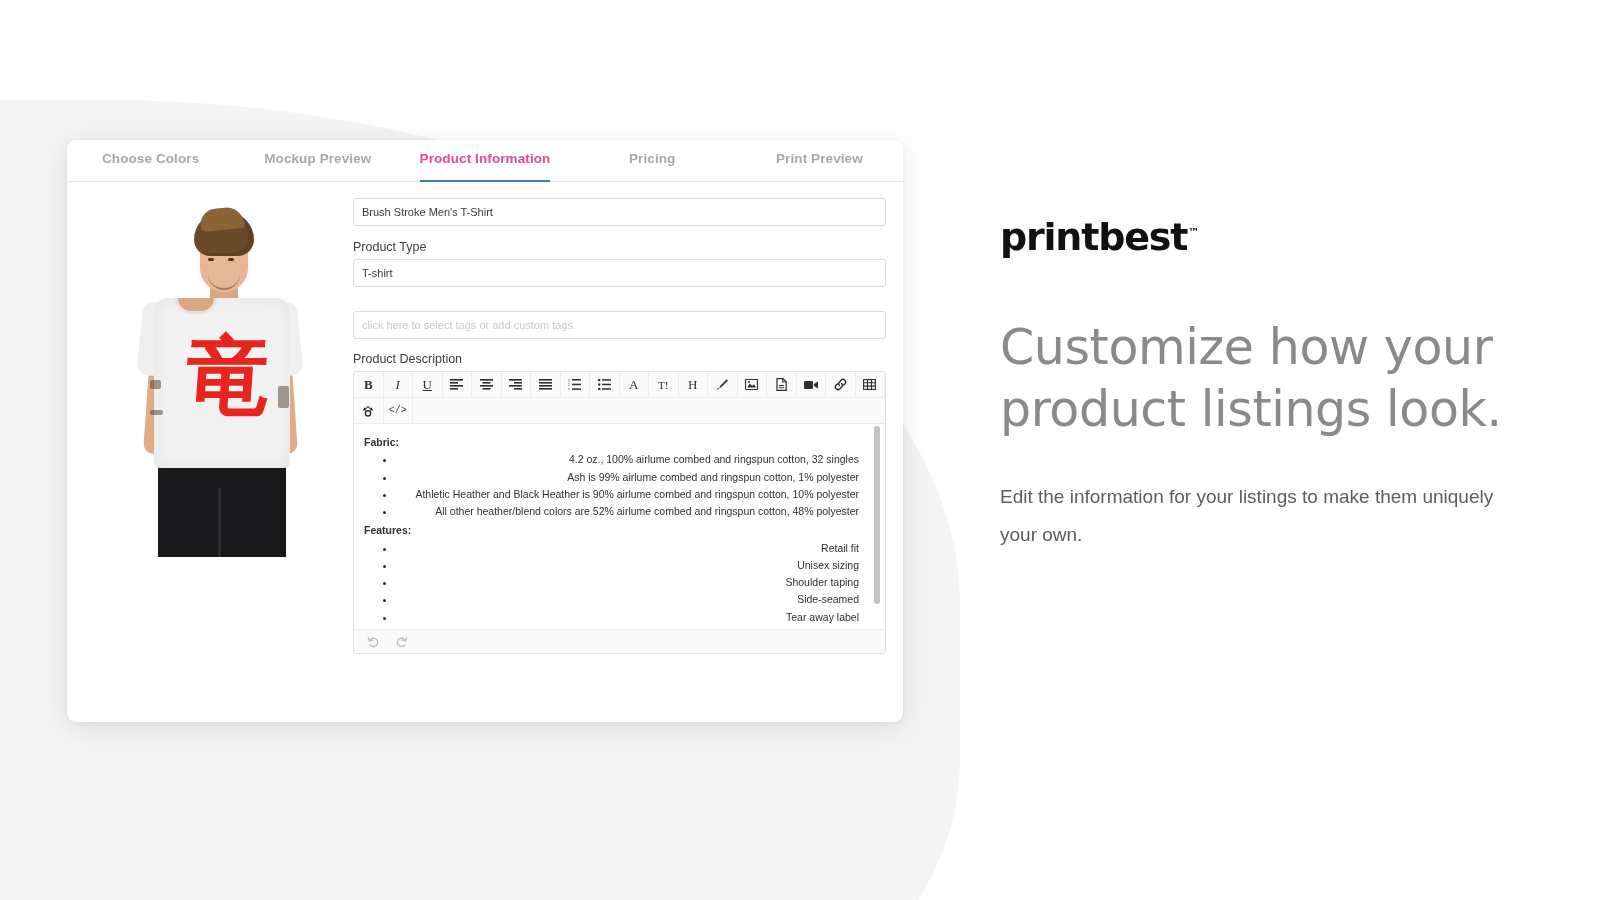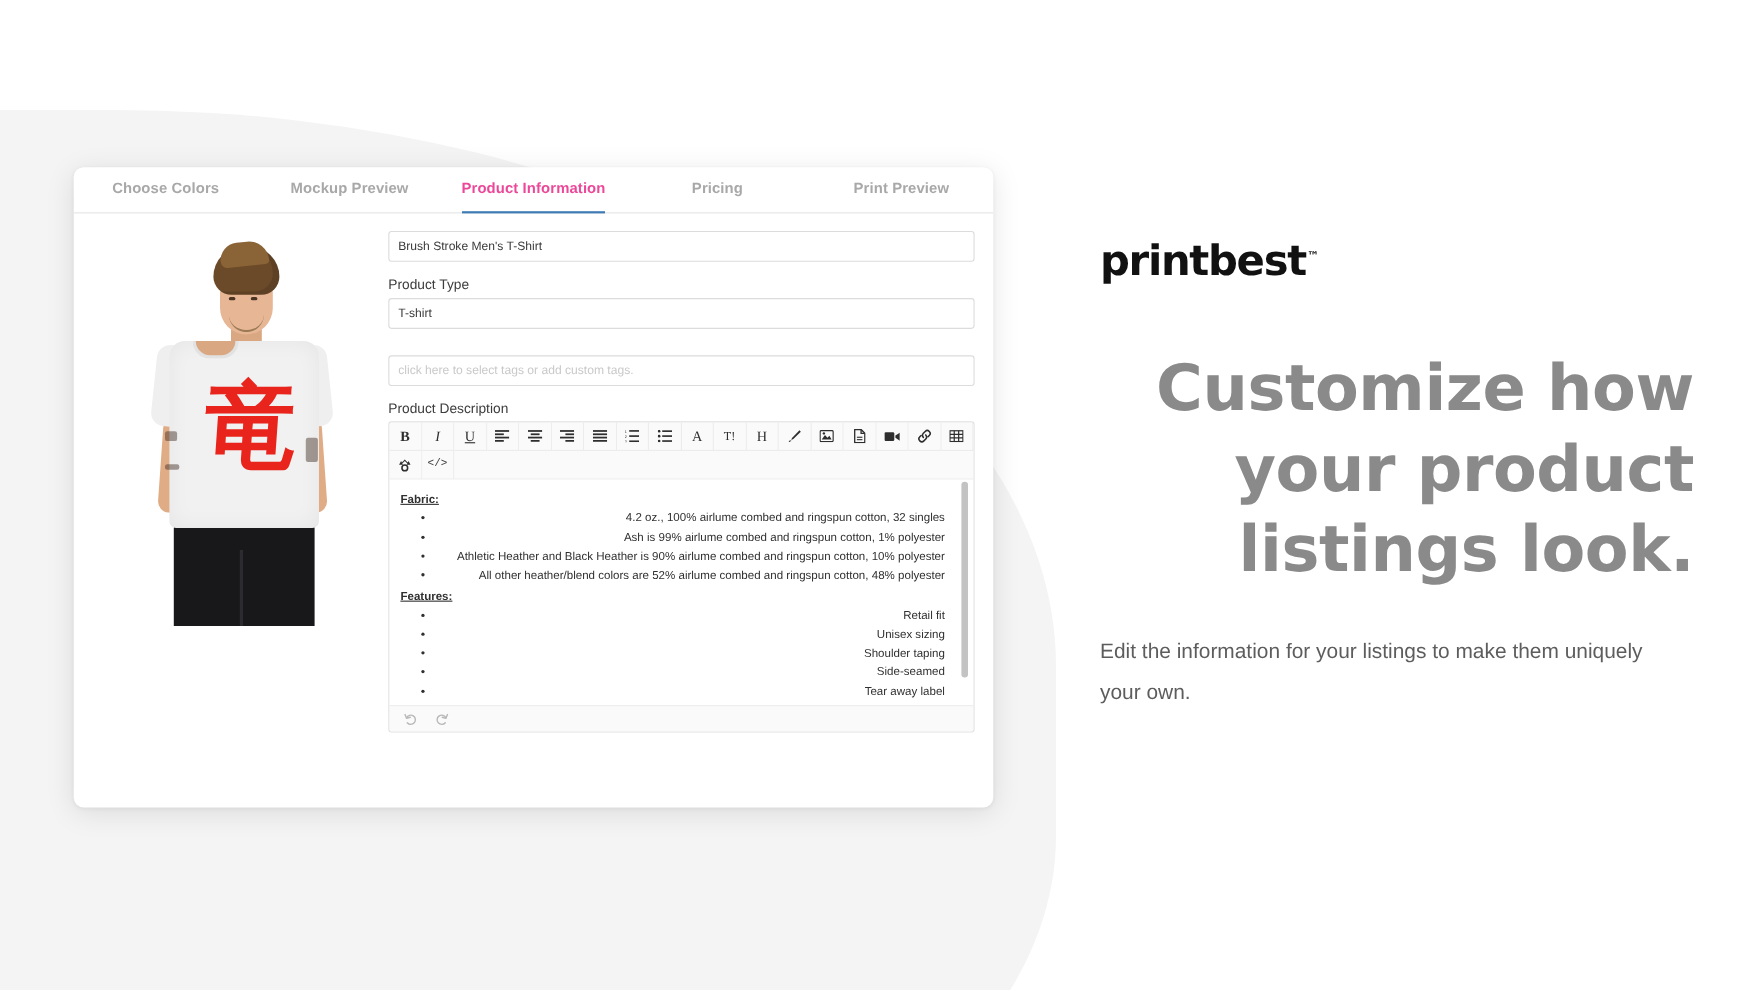--- a/index.html
+++ b/index.html
@@ -18,21 +18,21 @@
     left:-420px; top:100px;
     width:1380px; height:1100px;
     background:#f4f4f4;
     border-radius:0 62% 58% 0 / 0 46% 40% 0;
     z-index:0;
   }
 
   
   #product-card{
     position:absolute;
-    left:67px; top:152px;
+    left:67px; top:140px;
     width:836px; height:582px;
     background:#ffffff;
     border-radius:9px;
     box-shadow:0 5px 26px rgba(0,0,0,.10), 0 1px 4px rgba(0,0,0,.05);
     z-index:2;
     overflow:hidden;
   }
 
   
   #tab-bar{
@@ -222,21 +222,20 @@
     overflow:hidden;
     padding:10px 26px 6px 10px;
     font-size:10.5px;
     color:#303030;
     line-height:1.55;
   }
   #editor-content h4{
     margin:0 0 1px 0;
     font-size:10.5px;
     font-weight:bold;
-    text-decoration:underline;
   }
   #editor-content ul{
     margin:0 0 3px 0;
     padding-left:32px;
     text-align:right;
   }
   #editor-content li{ margin:0 0 1px 0; }
   #editor-scrollbar-track{
     position:absolute; right:5px; top:2px; bottom:2px; width:6px;
   }
@@ -274,28 +273,27 @@
     position:relative;
     display:inline-block;
   }
   #brand-tm{
     font-size:11px;
     vertical-align:super;
     letter-spacing:0;
     margin-left:1px;
   }
   #marketing-heading{
-    font-size:58px;
+    font-size:49px;
     line-height:1.26;
-    font-weight:700;
+    font-weight:400;
     color:#8a8a8a;
     margin:0 0 38px 0;
     font-family:"DejaVu Sans", sans-serif;
     letter-spacing:-.4px;
-    text-align:right;
   }
   #marketing-sub{
     font-size:19px;
     line-height:1.95;
     color:#5d5d5d;
     margin:0;
     max-width:500px;
   }
 </style>
 </head>

